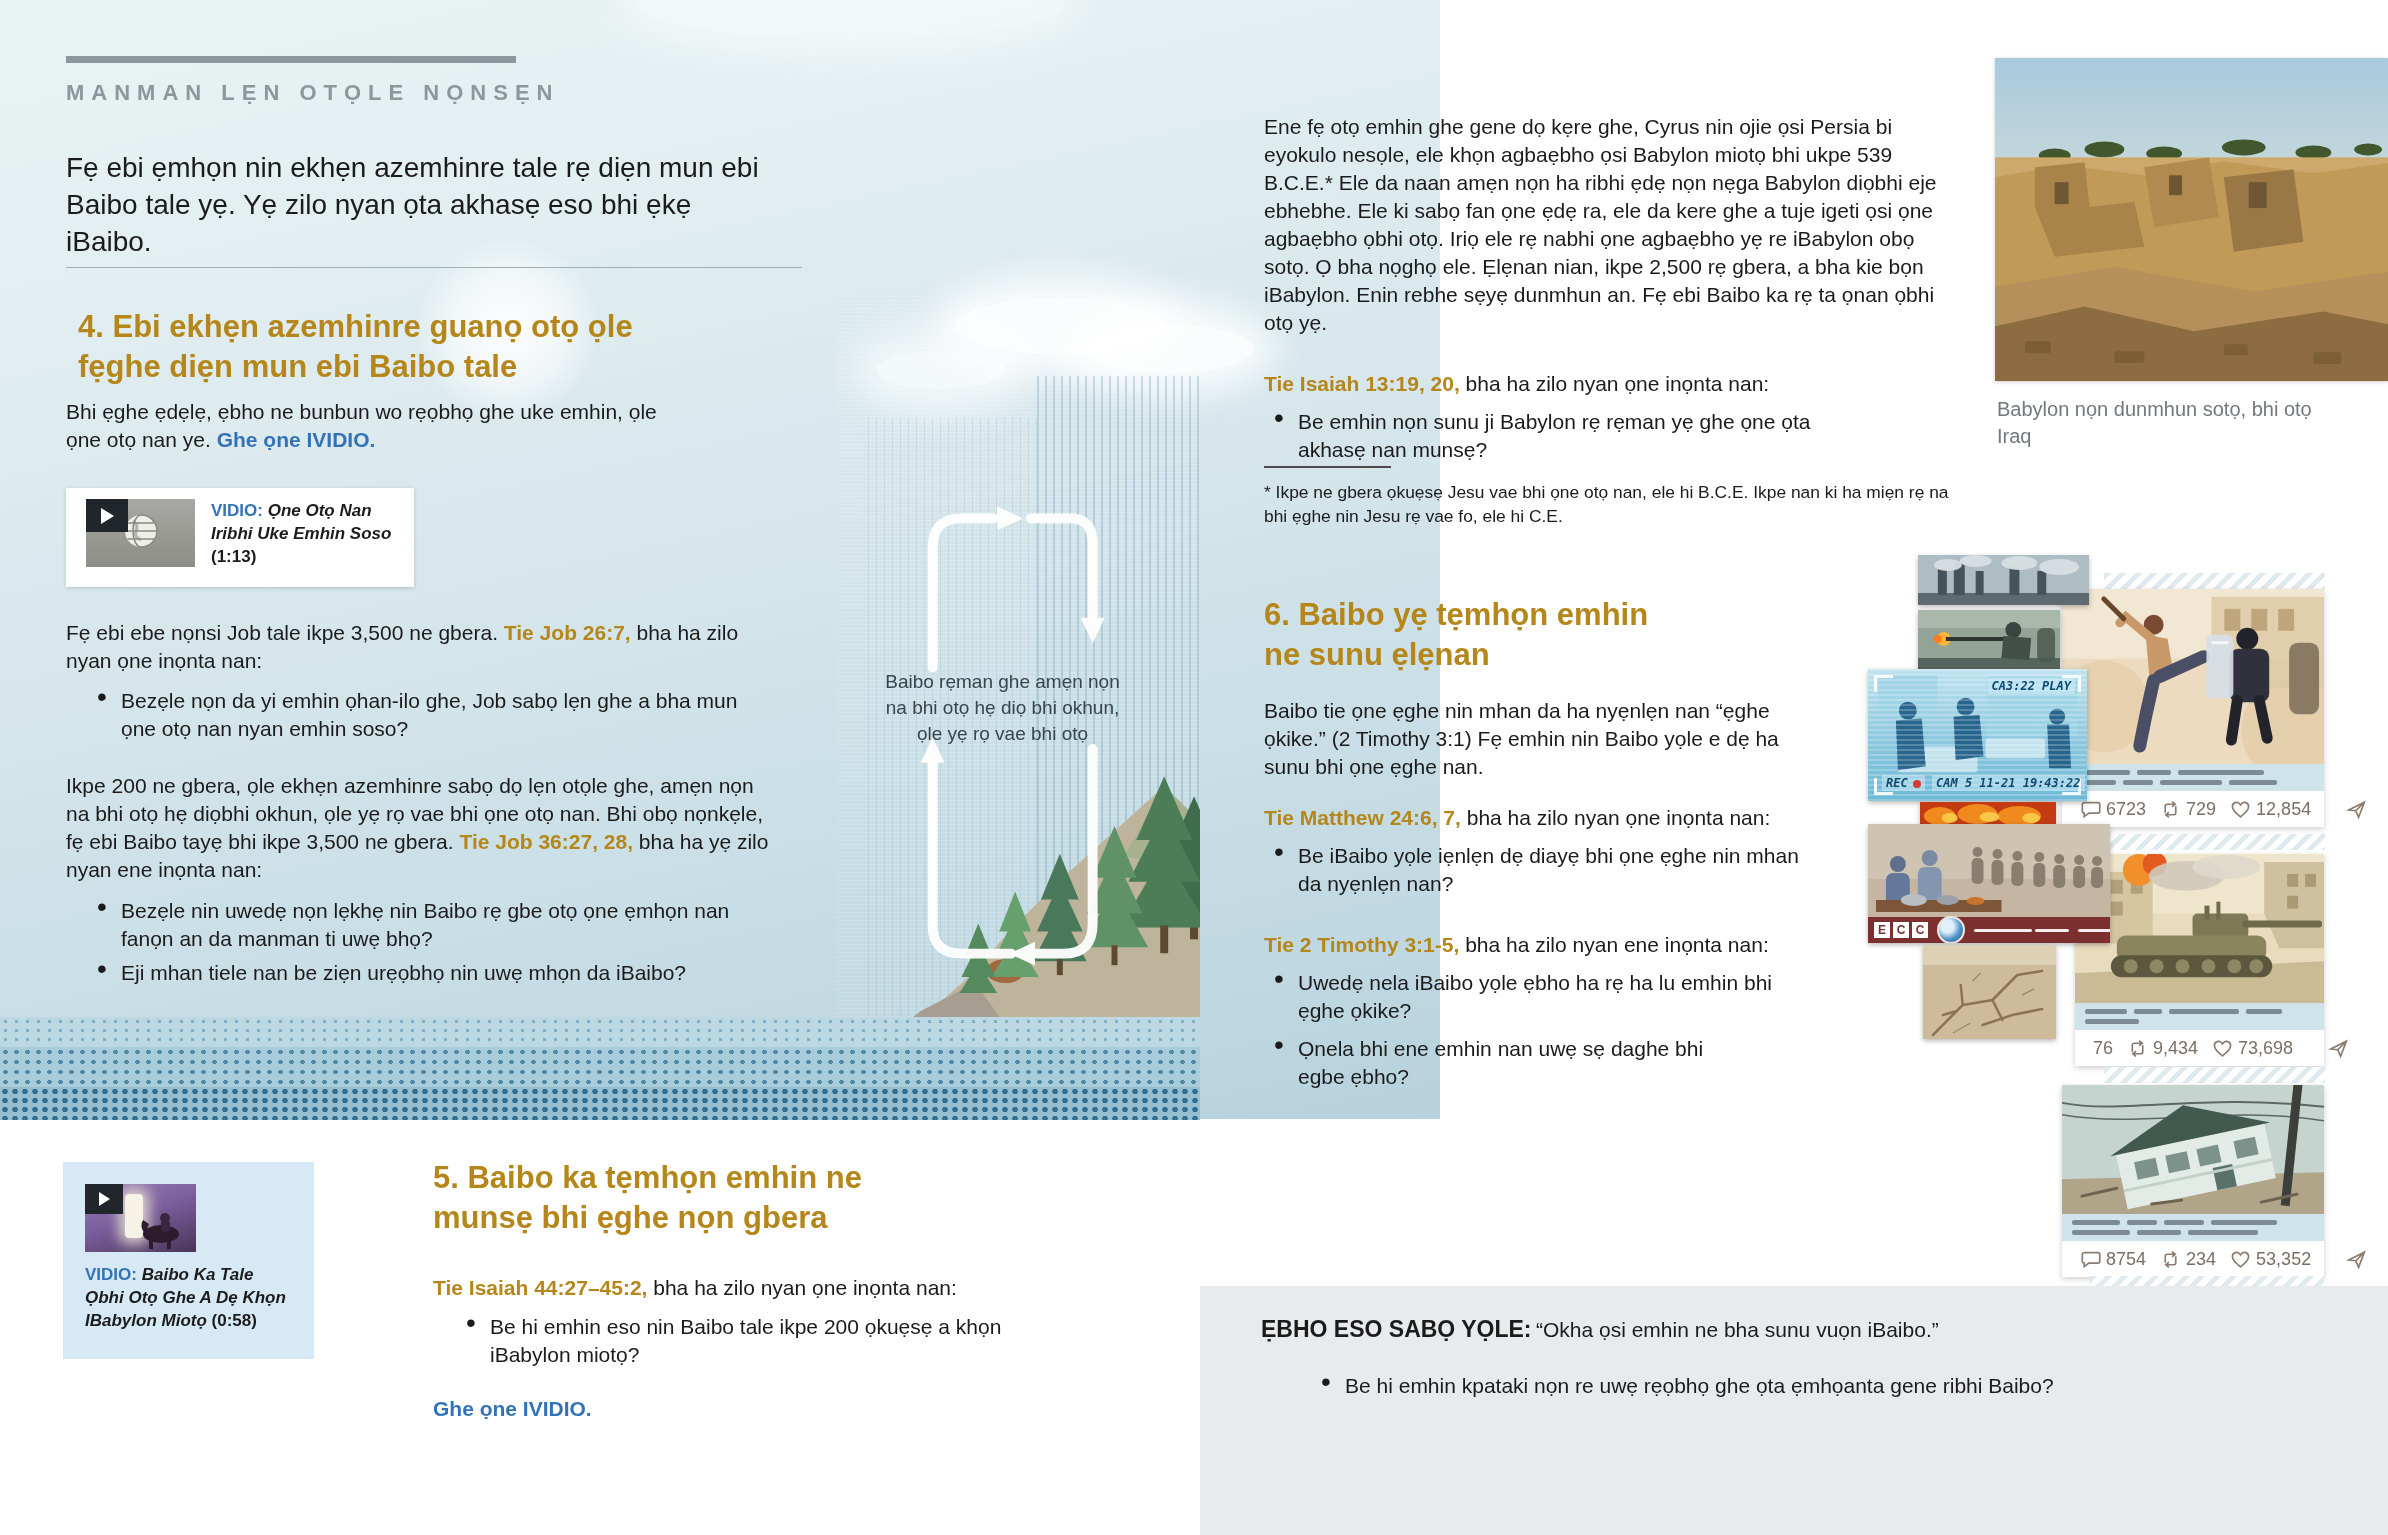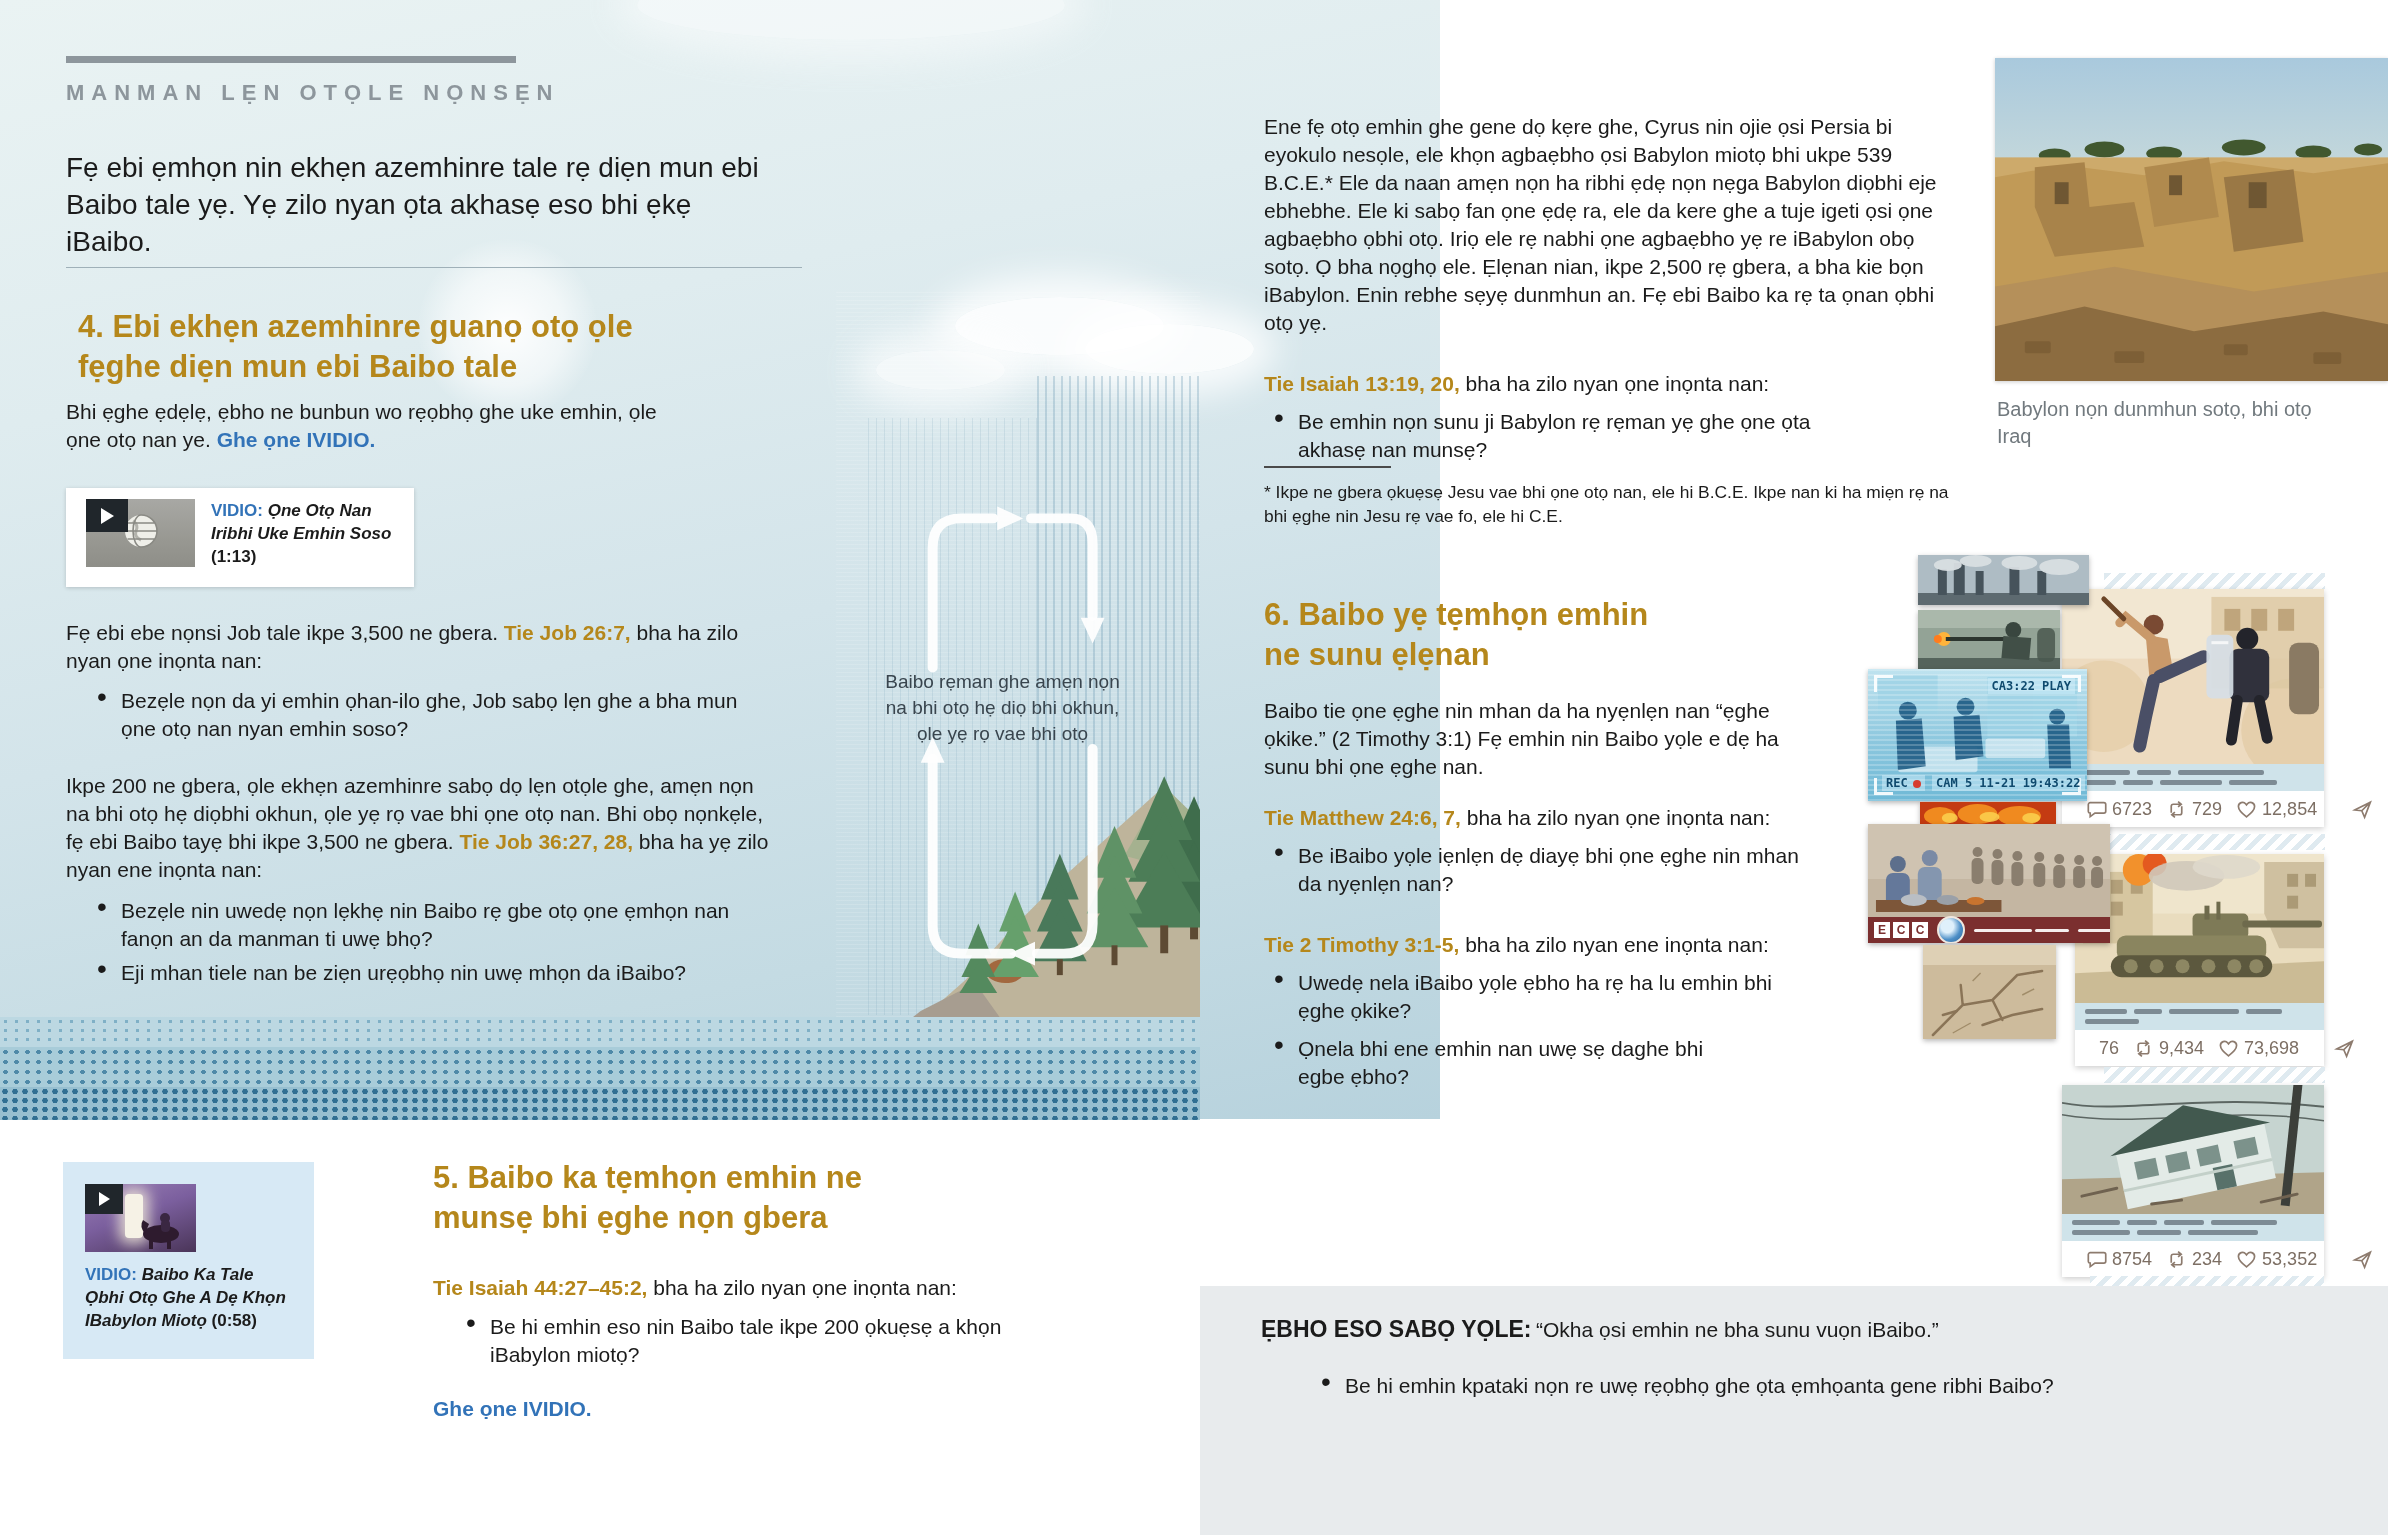--- a/index.html
+++ b/index.html
@@ -43,21 +43,21 @@
   .playbtn{position:absolute;left:0;top:0;width:42px;height:33px;background:#20262b;display:flex;align-items:center;justify-content:center;}
   .playtri{width:0;height:0;border-left:13px solid #fff;border-top:8px solid rgba(0,0,0,0);border-bottom:8px solid rgba(0,0,0,0);}
 
   
   .tile{position:absolute;overflow:hidden;box-shadow:0 2px 5px rgba(0,0,0,.28);}
   .tile svg{display:block;}
   .post{position:absolute;background:#fff;box-shadow:0 2px 6px rgba(0,0,0,.2);}
   .hatch{position:absolute;background:repeating-linear-gradient(135deg,#dfeaf0 0 5px,#ffffff 5px 11px);}
   .skelstrip{background:#cfe3ea;padding:6px 10px;display:flex;flex-wrap:wrap;gap:5px 7px;align-items:center;}
   .skelstrip i{height:5px;background:#7d8b94;border-radius:2px;display:block;}
-  .counts{display:flex;align-items:center;gap:5px;padding:0 24px;background:#fff;height:36px;color:#7d6f64;font-size:18px;}
+  .counts{display:flex;align-items:center;gap:5px;padding:0 18px;background:#fff;height:36px;color:#7d6f64;font-size:18px;}
   .counts svg{width:21px;height:21px;stroke:#8d7b6e;fill:none;stroke-width:1.6px;flex:none;}
   .counts .n{margin-right:9px;white-space:nowrap;}
   .divline{flex:1;height:0;border-top:2px solid #cfe0e8;margin:0 8px;}
   .cctv-label{position:absolute;font-family:"DejaVu Sans Mono",monospace;font-size:12px;font-weight:bold;color:#0f4a6e;
               background:rgba(220,245,255,.45);padding:1px 4px;white-space:nowrap;}
   .corner{position:absolute;width:16px;height:14px;border:3px solid rgba(255,255,255,.9);}
   .recdot{display:inline-block;width:8px;height:8px;background:#d63b2f;border-radius:50%;margin-left:5px;vertical-align:middle;}
   .newsbar{position:absolute;left:0;right:0;bottom:0;height:26px;background:#7b2f2f;display:flex;align-items:center;padding:0 6px;gap:3px;}
   .newsbox{width:16px;height:16px;background:#fff;color:#7b2f2f;font-weight:bold;font-size:12px;display:flex;align-items:center;justify-content:center;flex:none;}
   .newsdash{height:3px;background:rgba(255,255,255,.92);border-radius:2px;flex:none;}
@@ -505,21 +505,21 @@
       <rect y="48" width="143" height="11" fill="#55645c"></rect>
       <circle cx="26" cy="29" r="7" fill="#ffb43c"></circle>
         <circle cx="20" cy="29" r="4" fill="#ff7c1e"></circle>
       <rect x="28" y="27" width="62" height="4" fill="#2c352f"></rect>
       <circle cx="96" cy="20" r="8" fill="#39463f"></circle>
       <path d="M86 26 L114 28 L112 50 L84 48 Z" fill="#414f47"></path>
       <rect x="120" y="18" width="18" height="34" rx="6" fill="#4a584f" opacity=".85"></rect>
     </svg>
   </div>
 
-  <div class="tile" style="left:1868px;top:669px;width:219px;height:132px;background:linear-gradient(180deg,#bfe3ef 0%,#8cc7de 55%,#6fb9d6 100%);">
+  <div class="tile" style="left:1868px;top:669px;width:219px;height:132px;background:linear-gradient(180deg,#bfe3ef 0%,#8cc7de 55%,#6fb9d6 100%);font-style:italic;">
     <svg width="219" height="132" viewBox="0 0 220 133" preserveAspectRatio="none" style="position:absolute;left:0;top:0;">
       <g fill="#9ed3e6" opacity=".8">
           <rect x="120" y="8" width="90" height="60"></rect>
           <rect x="10" y="6" width="60" height="40"></rect>
         </g>
       <g fill="#ffffff" opacity=".5">
           <rect x="30" y="78" width="80" height="26" rx="3"></rect>
           <rect x="118" y="70" width="60" height="20" rx="3"></rect>
         </g>
       <g fill="#1f5d86" opacity=".92">

